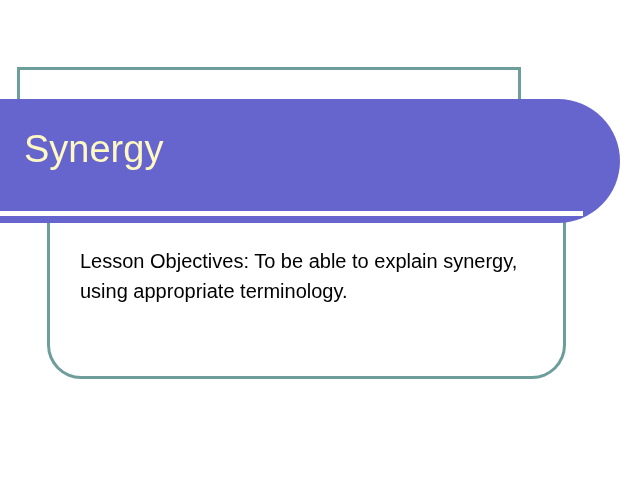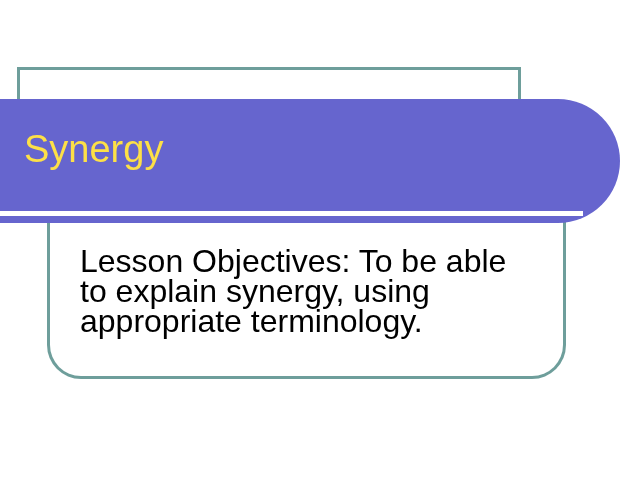--- a/index.html
+++ b/index.html
@@ -58,21 +58,21 @@
     height: 124px;
     background: #6665CE;
     border-top-right-radius: 62px;
     border-bottom-right-radius: 62px;
   }
 
   .title-text {
     position: absolute;
     left: 64px;
     top: 27px;
-    color: #fde047;
+    color: #fef9c3;
     font-size: 38px;
     font-weight: normal;
     line-height: 46px;
     letter-spacing: 0px;
     white-space: nowrap;
   }
 
   
   .banner-rule {
     position: absolute;
@@ -83,21 +83,21 @@
     background: #ffffff;
   }
 
   
   .body-text {
     position: absolute;
     left: 80px;
     top: 246px;
     width: 450px;
     color: #000000;
-    font-size: 32px;
+    font-size: 20px;
     line-height: 30px;
     font-weight: normal;
     white-space: pre-line;
   }
 </style>
 </head>
 <body>
 
 <div id="slide">
 

